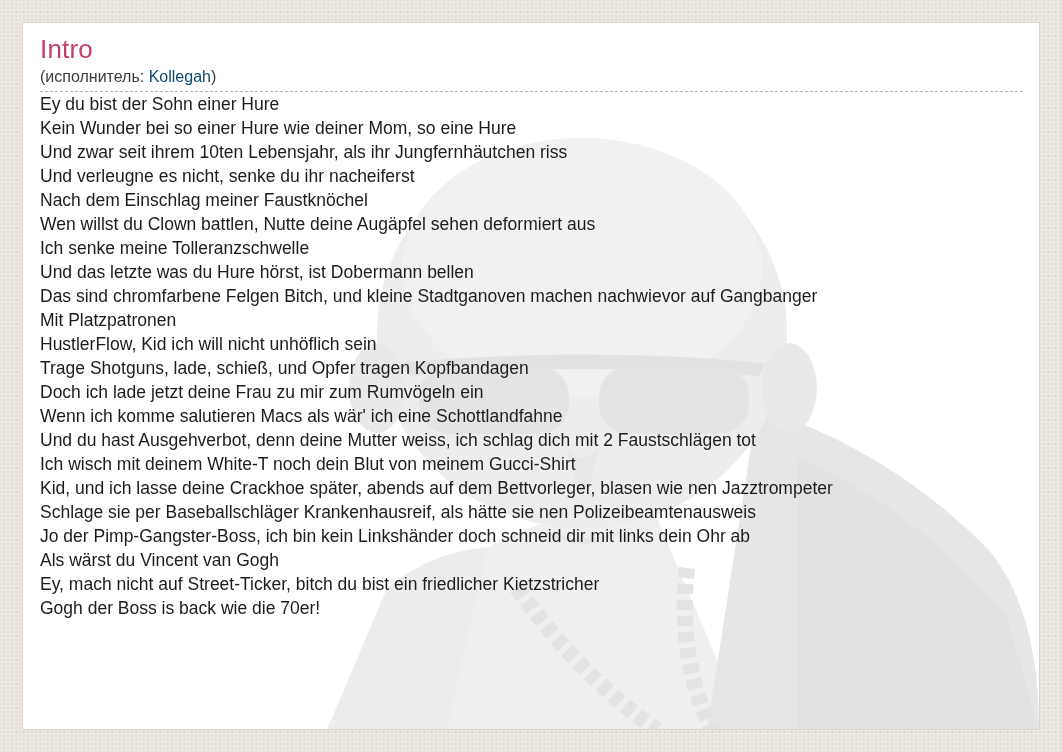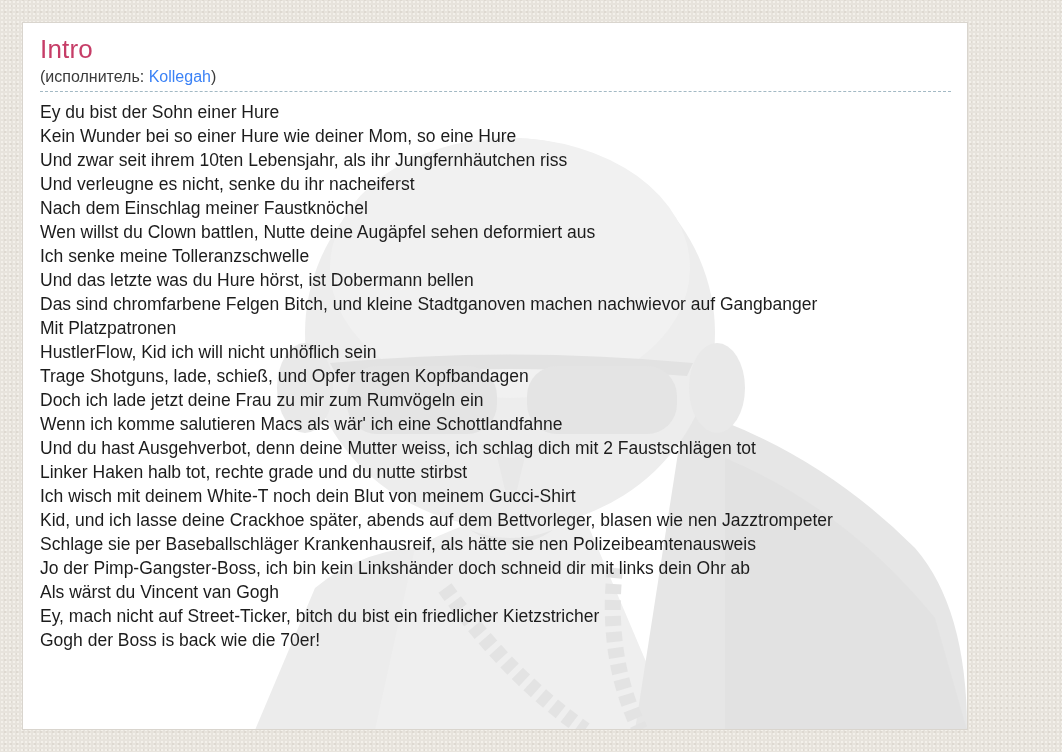--- a/index.html
+++ b/index.html
@@ -10,21 +10,21 @@
     background-image:
       radial-gradient(#f3f0ea 1px, rgba(0,0,0,0) 1px),
       radial-gradient(#ded9d1 1px, rgba(0,0,0,0) 1px);
     background-size: 4px 4px, 6px 6px;
     background-position: 0 0, 2px 3px;
     overflow: hidden;
   }
   .content-card {
     position: relative;
     margin: 22px;
-    width: 946px;
+    width: 1018px;
     height: 708px;
     background: #ffffff;
     border: 1px solid #d9d5ce;
     overflow: hidden;
   }
   .watermark {
     position: absolute;
     right: 0;
     top: 95px;
     width: 712px;
@@ -42,31 +42,30 @@
     color: #c63d67;
     line-height: 1.1;
   }
   .subtitle {
     font-size: 16px;
     color: #3a3a3a;
     margin-top: 3px;
     line-height: 1.2;
   }
   .artist-link {
-    color: #3b82f6;
+    color: #0c4a6e;
     text-decoration: none;
     cursor: pointer;
   }
   .separator {
     border: none;
     border-bottom: 1px dashed #a3b9c4;
     margin-top: 5px;
   }
   .lyrics {
-    margin-top: 8px;
     font-size: 17.5px;
     line-height: 24px;
     color: #1c1c1c;
     white-space: nowrap;
   }
   .lyric-line { white-space: nowrap; }
 </style>
 </head>
 <body>
 
@@ -113,21 +112,20 @@
         <div class="lyric-line">Wen willst du Clown battlen, Nutte deine Augäpfel sehen deformiert aus</div>
         <div class="lyric-line">Ich senke meine Tolleranzschwelle</div>
         <div class="lyric-line">Und das letzte was du Hure hörst, ist Dobermann bellen</div>
         <div class="lyric-line">Das sind chromfarbene Felgen Bitch, und kleine Stadtganoven machen nachwievor auf Gangbanger</div>
         <div class="lyric-line">Mit Platzpatronen</div>
         <div class="lyric-line">HustlerFlow, Kid ich will nicht unhöflich sein</div>
         <div class="lyric-line">Trage Shotguns, lade, schieß, und Opfer tragen Kopfbandagen</div>
         <div class="lyric-line">Doch ich lade jetzt deine Frau zu mir zum Rumvögeln ein</div>
         <div class="lyric-line">Wenn ich komme salutieren Macs als wär' ich eine Schottlandfahne</div>
         <div class="lyric-line">Und du hast Ausgehverbot, denn deine Mutter weiss, ich schlag dich mit 2 Faustschlägen tot</div>
-        <div class="lyric-line">Linker Haken halb tot, rechte grade und du nutte stirbst</div>
         <div class="lyric-line">Ich wisch mit deinem White-T noch dein Blut von meinem Gucci-Shirt</div>
         <div class="lyric-line">Kid, und ich lasse deine Crackhoe später, abends auf dem Bettvorleger, blasen wie nen Jazztrompeter</div>
         <div class="lyric-line">Schlage sie per Baseballschläger Krankenhausreif, als hätte sie nen Polizeibeamtenausweis</div>
         <div class="lyric-line">Jo der Pimp-Gangster-Boss, ich bin kein Linkshänder doch schneid dir mit links dein Ohr ab</div>
         <div class="lyric-line">Als wärst du Vincent van Gogh</div>
         <div class="lyric-line">Ey, mach nicht auf Street-Ticker, bitch du bist ein friedlicher Kietzstricher</div>
         <div class="lyric-line">Gogh der Boss is back wie die 70er!</div>
       </div>
   </div>
 </div>

